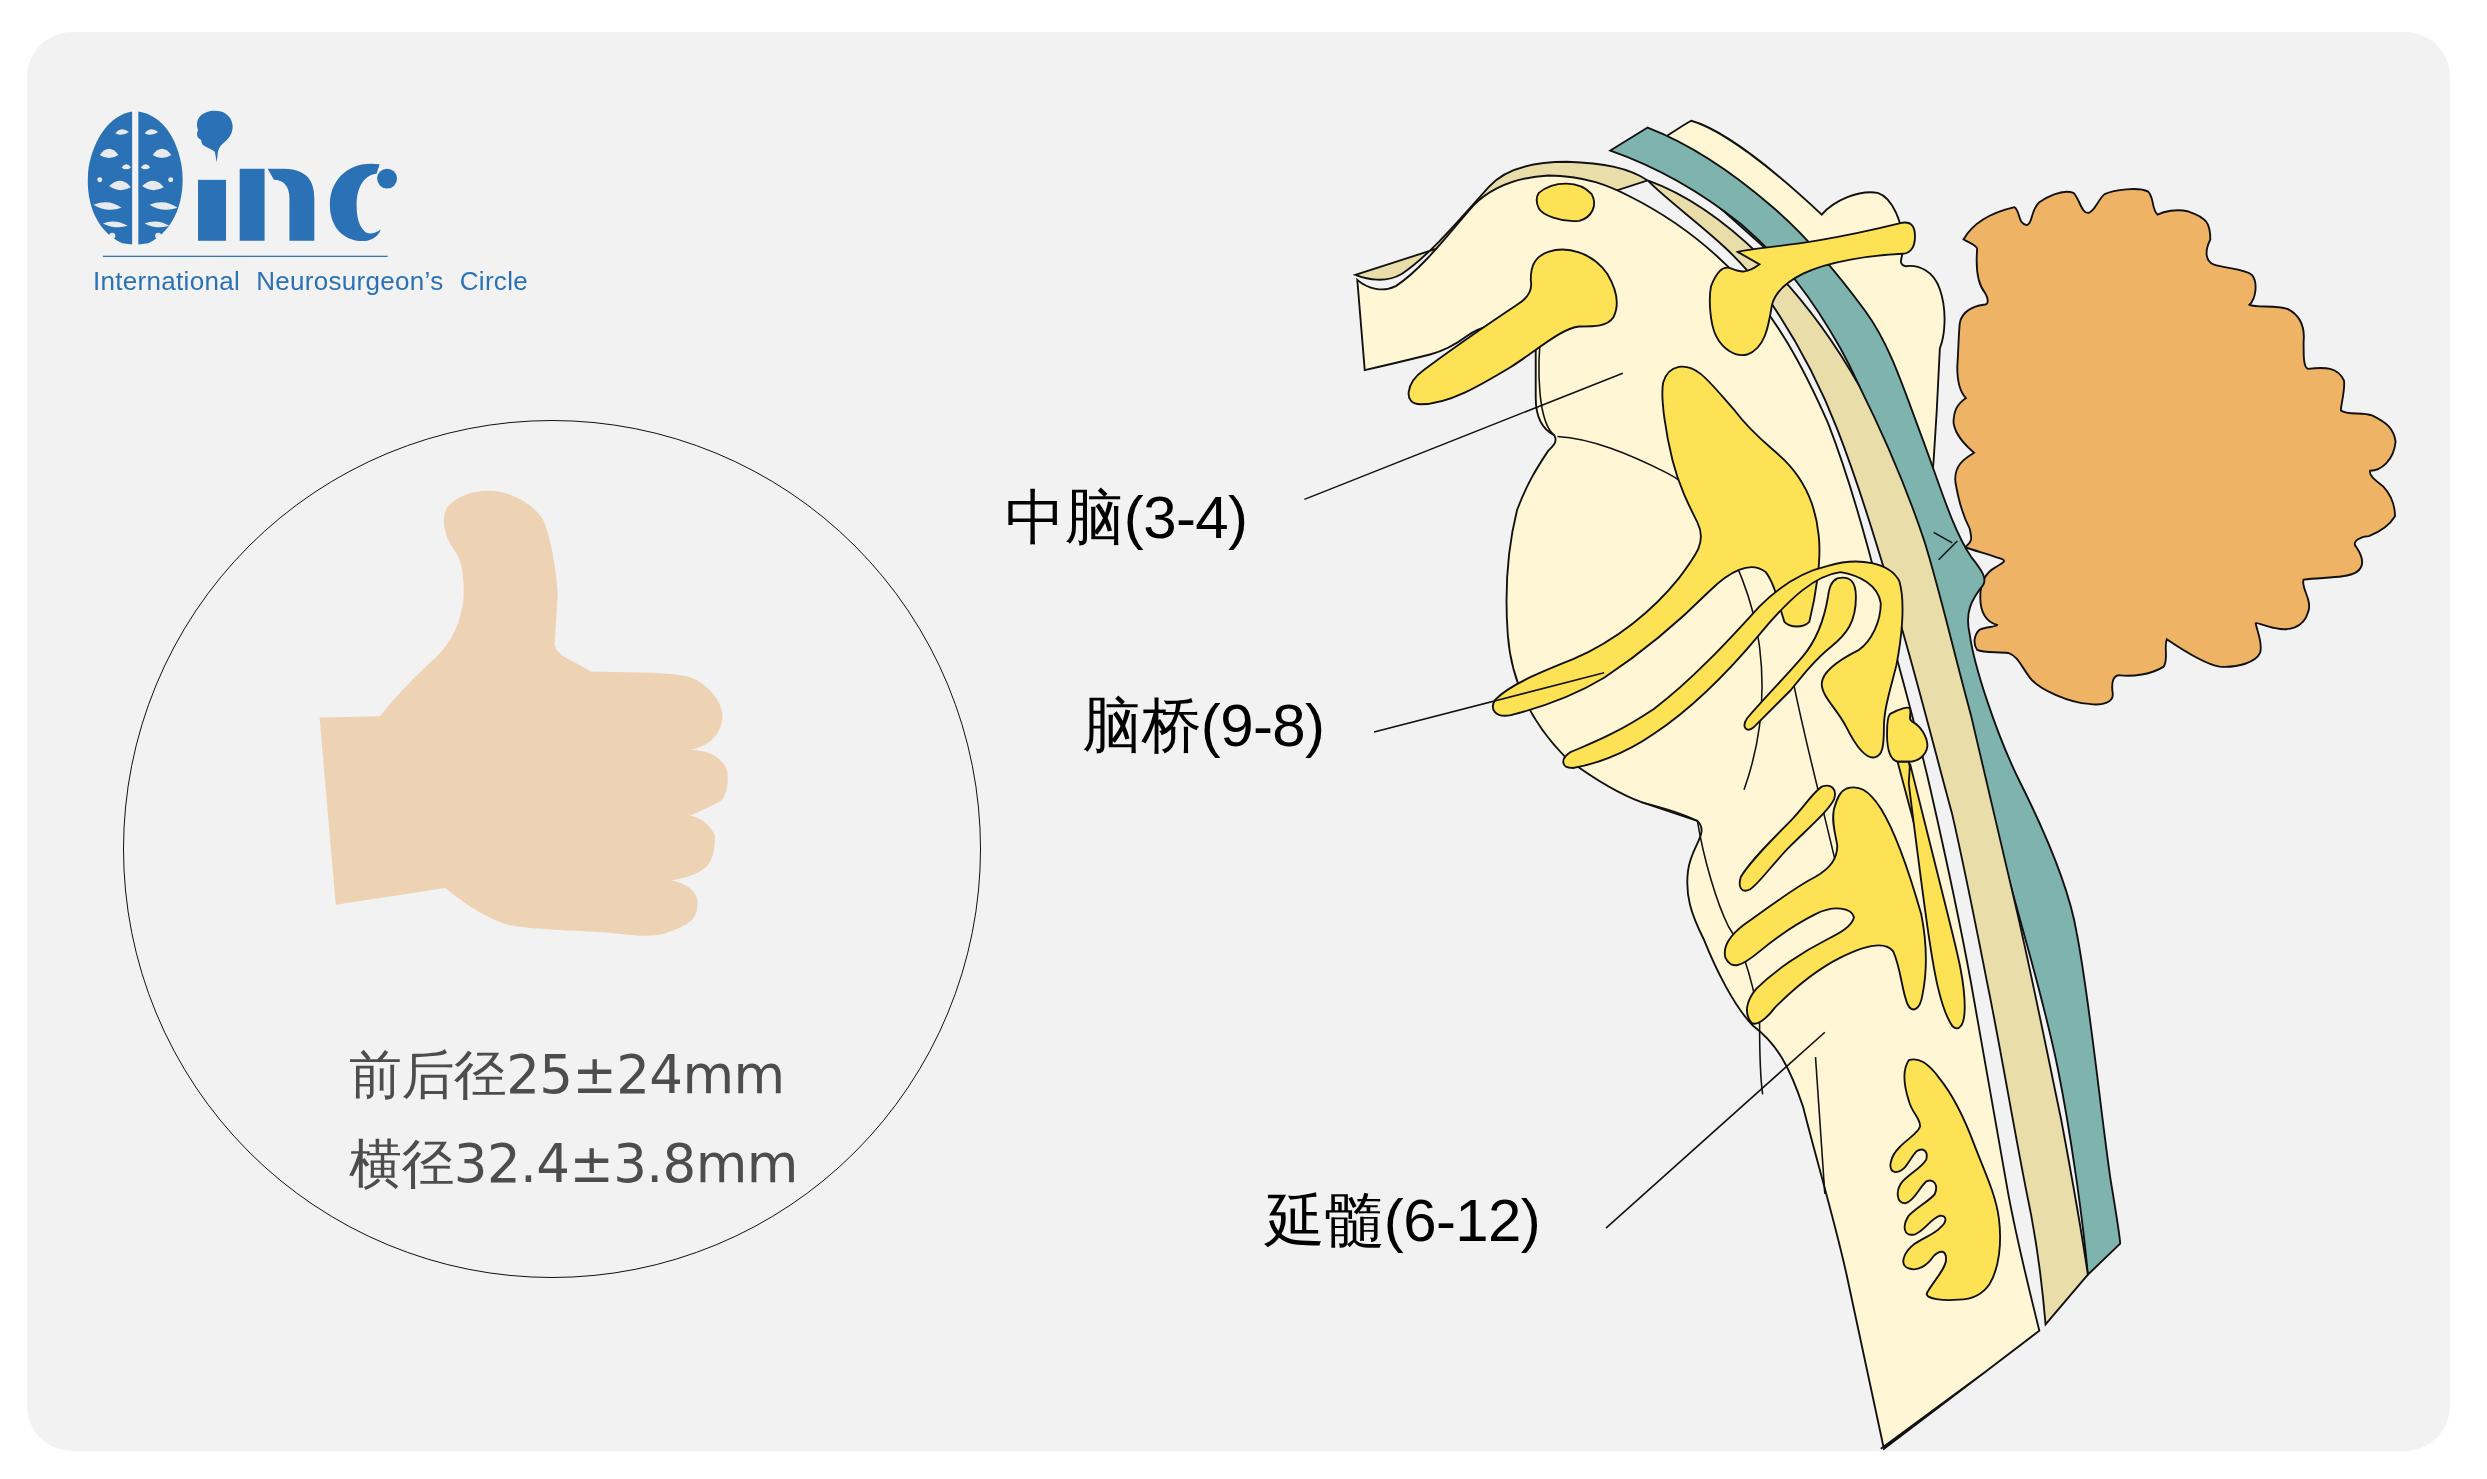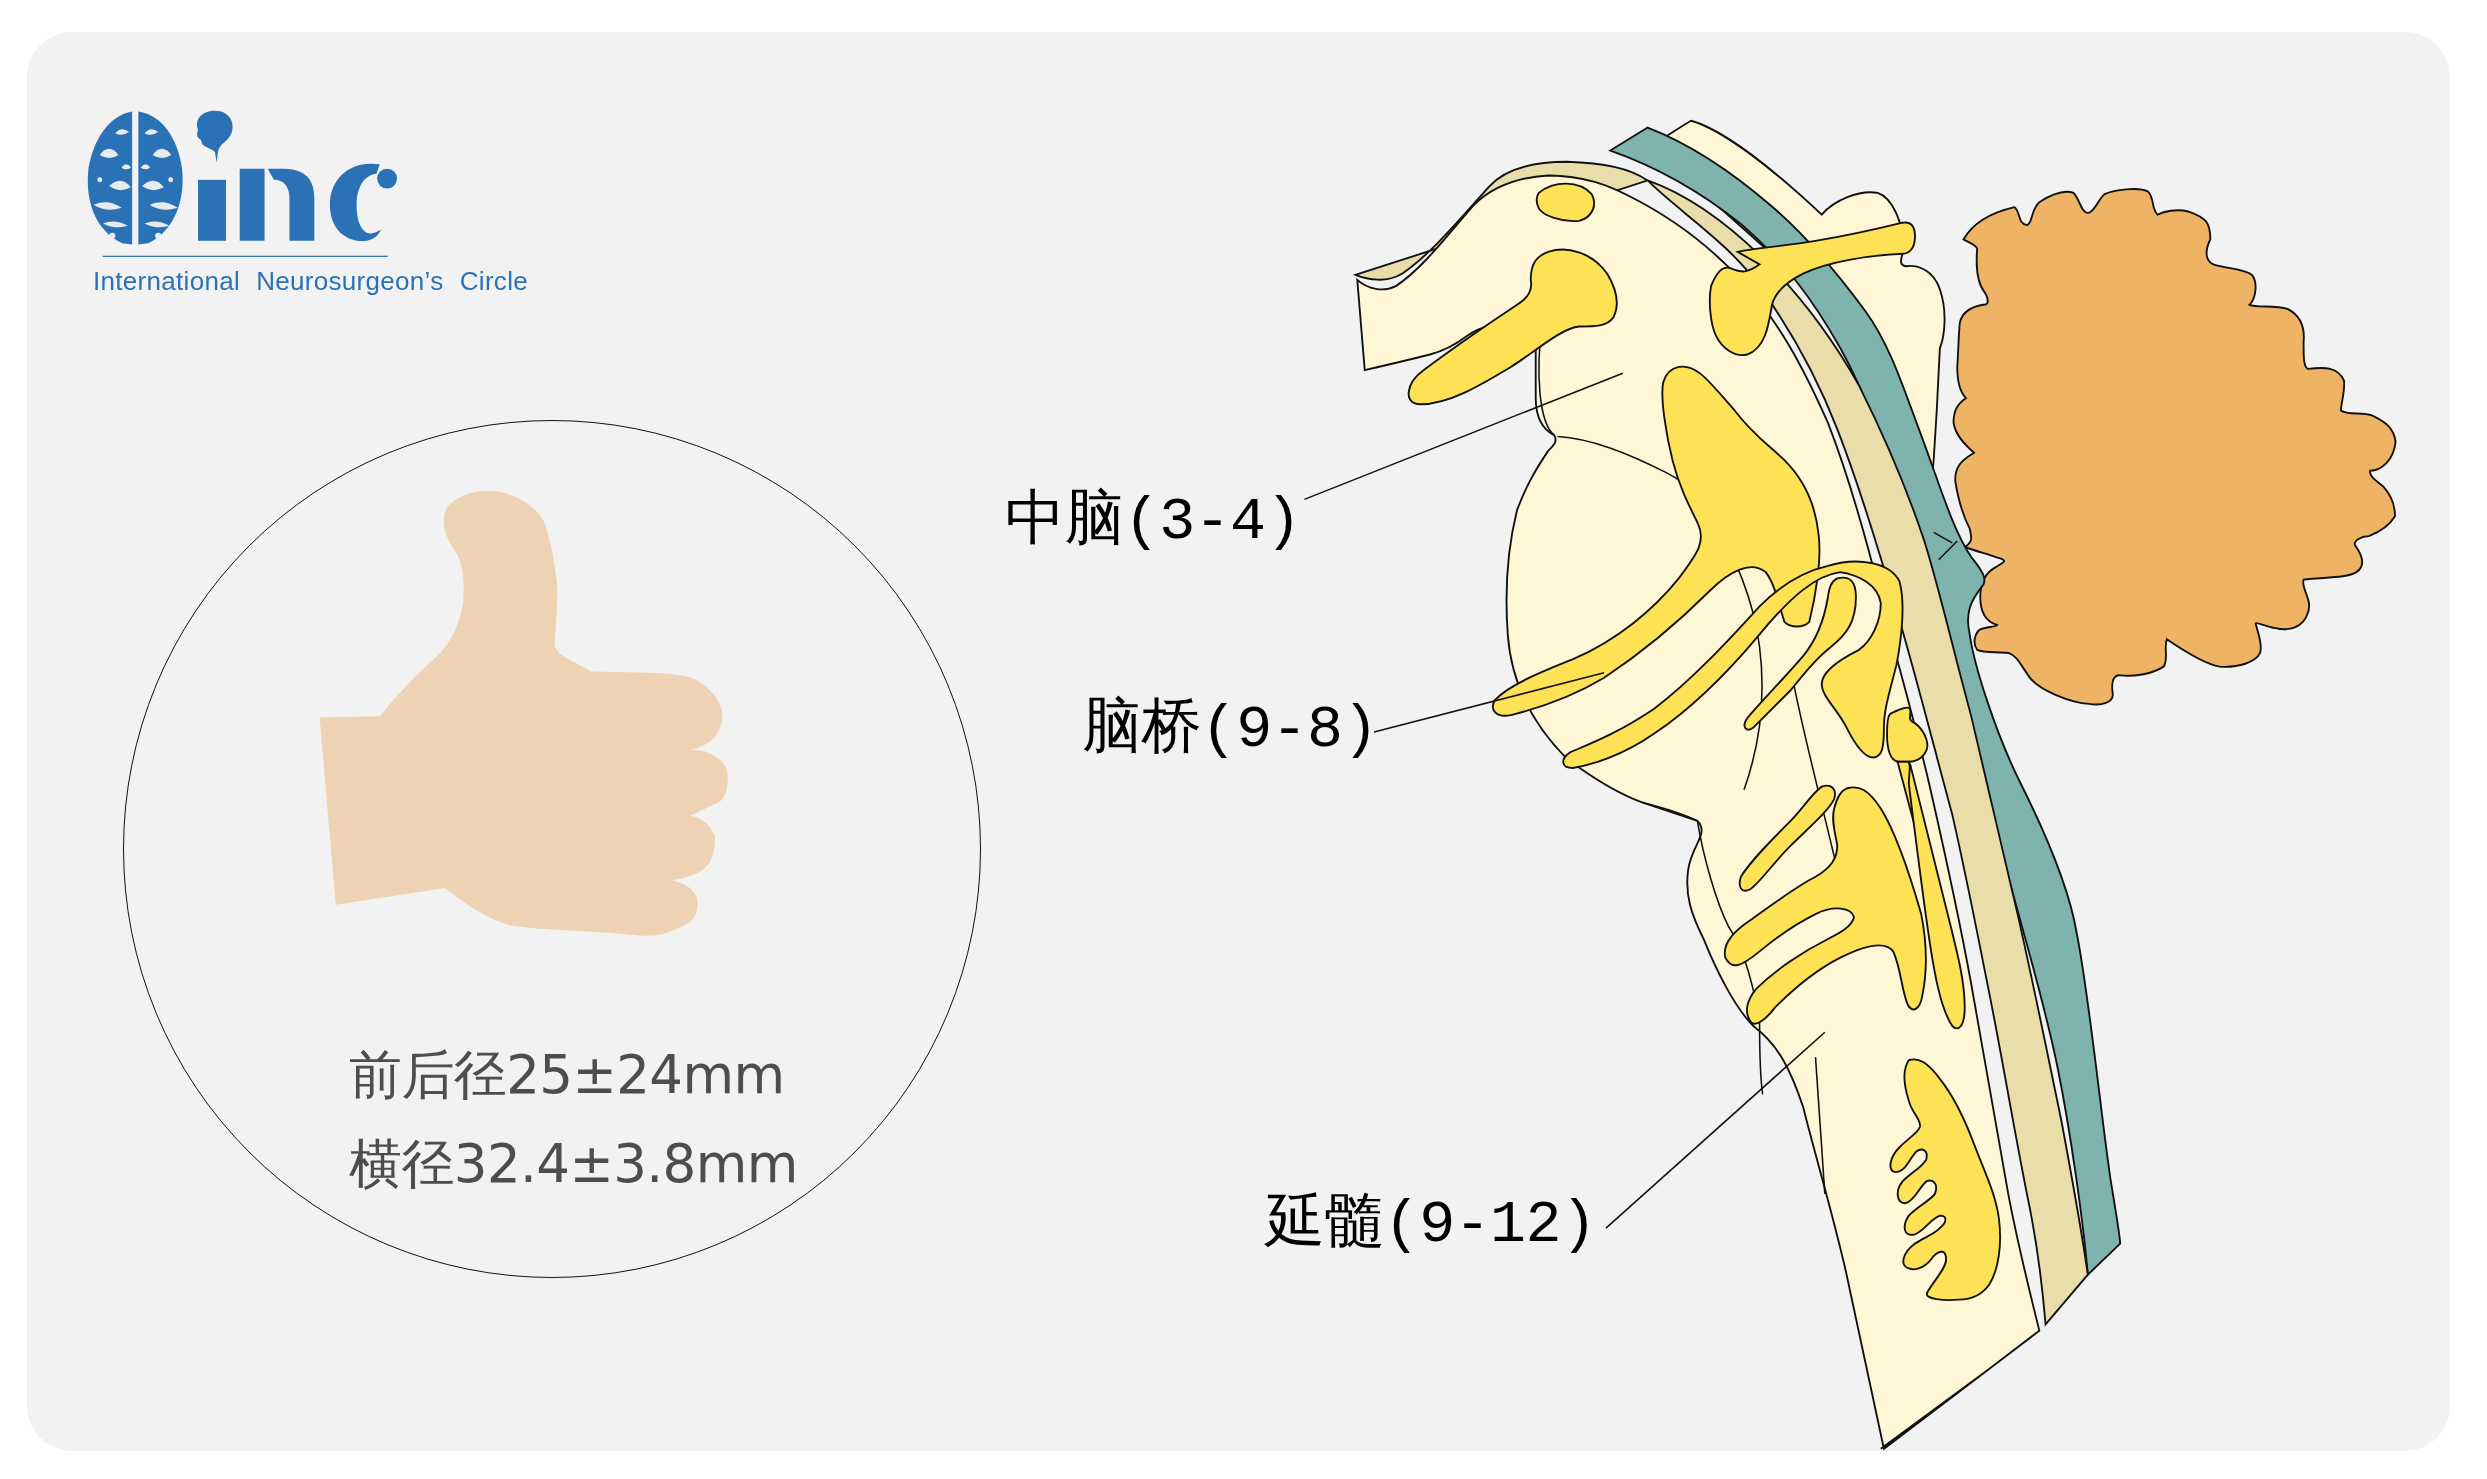--- a/index.html
+++ b/index.html
@@ -13,21 +13,21 @@
                   font-size: 26px; color: #2a72b5; letter-spacing: 0.3px; word-spacing: 8.7px;
                   white-space: nowrap; }
   .circle-panel { position: absolute; left: 123px; top: 420px; width: 858px; height: 858px;
                   border: 1.9px solid #111; border-radius: 50%; box-sizing: border-box; }
   .measure { position: absolute; left: 317px; font-size: 53px; color: #4d4d4d;
              font-family: "DejaVu Sans", "Liberation Sans", sans-serif; white-space: nowrap;
              letter-spacing: -0.6px; }
   .measure.l1 { top: 1040px; margin-left: 32px; }
   .measure.l2 { top: 1129px; margin-left: 32px; }
   .label { position: absolute; font-size: 60px; color: #000;
-           font-family: Liberation Mono, monospace; white-space: nowrap;
+           font-family: Liberation Sans, sans-serif; white-space: nowrap;
            letter-spacing: -0.6px; }
   .label.mid { left: 1005px; top: 478px; }
   .label.pons { left: 1082px; top: 686px; }
   .label.med { left: 1265px; top: 1181px; }
   svg.full { position: absolute; left: 0; top: 0; }
 </style>
 </head>
 <body>
 
 <div class="card"></div>
@@ -236,14 +236,14 @@
     <line x1="2210" y1="1177" x2="2580" y2="1082"></line>
     <line x1="2583" y1="1975" x2="2935" y2="1660"></line>
   </g>
 </svg>
 
 <div class="measure l1">前后径25±24mm</div>
 <div class="measure l2">横径32.4±3.8mm</div>
 
 <div class="label mid">中脑(3-4)</div>
 <div class="label pons">脑桥(9-8)</div>
-<div class="label med">延髓(9-12)</div>
+<div class="label med">延髓(6-12)</div>
 
 
 </body></html>

